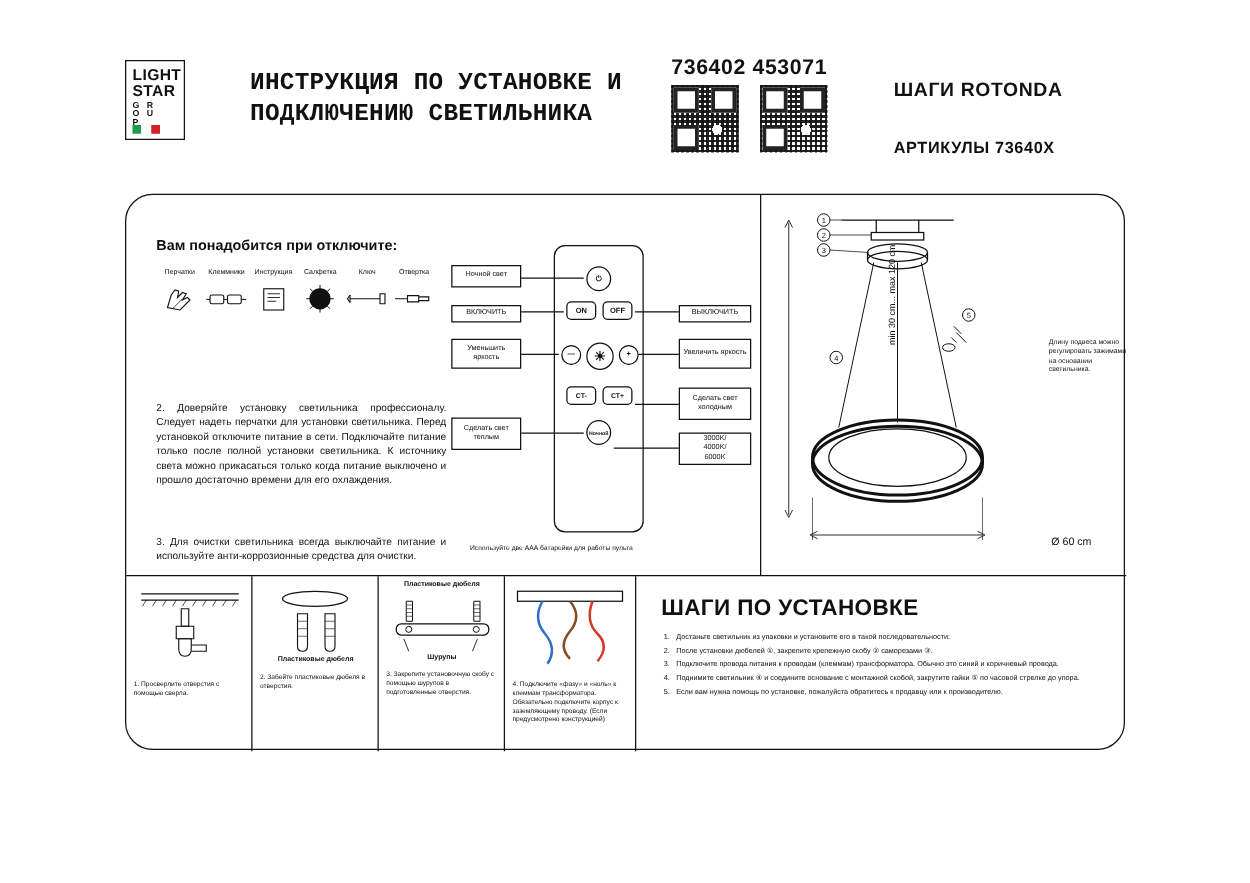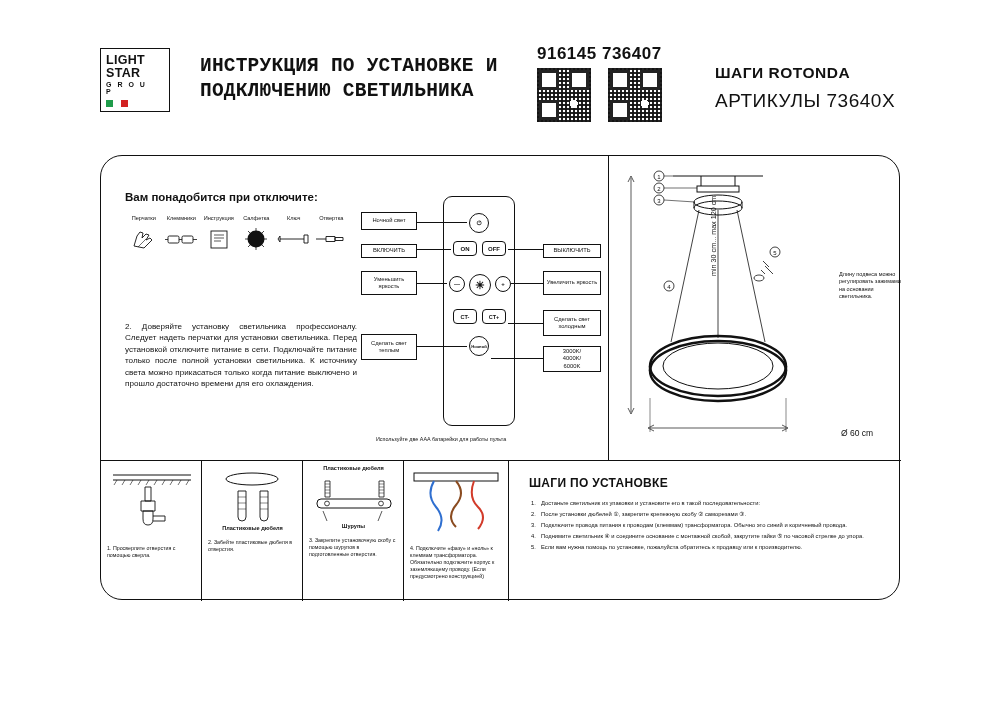--- a/index.html
+++ b/index.html
@@ -26,21 +26,21 @@
     position: absolute;
     left: 100px;
     top: 44px;
     width: 800px;
     height: 78px;
   }
   .logo-box {
     position: absolute;
     left: 0;
     top: 4px;
-    width: 70px;
+    width: 48px;
     height: 64px;
     border: 1px solid #111;
     box-sizing: border-box;
     padding: 5px 20px 0 5px;
   }
   .logo-line {
     font-family: "Liberation Sans", sans-serif;
     font-weight: bold;
     font-size: 12.5px;
     line-height: 12.5px;
@@ -133,23 +133,23 @@
     left: 615px;
     top: 20px;
     font-weight: bold;
     font-size: 15.5px;
     letter-spacing: 0.5px;
     color: #111;
   }
   .articles {
     position: absolute;
     left: 615px;
-    top: 46px;
-    font-weight: normal;
-    font-size: 19px;
+    top: 66px;
+    font-weight: bold;
+    font-size: 13px;
     letter-spacing: 0.5px;
     color: #111;
   }
 
   
   .panel {
     position: absolute;
     left: 100px;
     top: 155px;
     width: 800px;
@@ -368,21 +368,21 @@
 
   
   .install {
     position: absolute;
     left: 428px;
     top: 320px;
     width: 350px;
   }
   .install h3 {
     margin: 0 0 10px 0;
-    font-size: 12px;
+    font-size: 18px;
     font-weight: bold;
     letter-spacing: 0.3px;
     color: #111;
   }
   .install ol {
     margin: 0;
     padding: 0 0 0 12px;
     list-style: none;
     counter-reset: st;
   }
@@ -432,21 +432,21 @@
           <i class="flag-w"></i>
           <i class="flag-r"></i>
       </div>
     </div>
 
     <div class="title-block">
       <div class="t1">ИНСТРУКЦИЯ ПО УСТАНОВКЕ И</div>
       <div class="t2">ПОДКЛЮЧЕНИЮ СВЕТИЛЬНИКА</div>
     </div>
 
-    <div class="codes">916145  736407</div>
+    <div class="codes">736402  453071</div>
 
     <div class="qr q1">
       <span class="corner tl"></span>
         <span class="corner tr"></span>
         <span class="corner bl"></span>
     </div>
     <div class="qr q2">
       <span class="corner tl"></span>
         <span class="corner tr"></span>
         <span class="corner bl"></span>
@@ -516,20 +516,21 @@
         <div class="cap">Отвертка</div>
         <div class="ico">
           <svg width="34" height="16" viewBox="0 0 34 16">
             <path d="M2 8 h10 M12 5.5 h9 v5 h-9 z M21 6.5 h8 v3 h-8 z" fill="none" stroke="#111" stroke-width="0.9"></path>
           </svg>
         </div>
       </div>
     </div>
 
     <div class="body-text p2">2. Доверяйте установку светильника профессионалу. Следует надеть перчатки для установки светильника. Перед установкой отключите питание в сети. Подключайте питание только после полной установки светильника. К источнику света можно прикасаться только когда питание выключено и прошло достаточно времени для его охлаждения.</div>
+    <div class="body-text p3">3. Для очистки светильника всегда выключайте питание и используйте анти-коррозионные средства для очистки.</div>
 
     <div class="remote-area">
 
       <div class="remote"></div>
 
       <div class="rbtn round" style="left:108px; top:27px; width:20px; height:20px;">⏻</div>
       <div class="rbtn" style="left:92px; top:55px; width:24px; height:15px;">ON</div>
       <div class="rbtn" style="left:121px; top:55px; width:24px; height:15px;">OFF</div>
 
       <div class="rbtn round" style="left:108px; top:88px; width:22px; height:22px; font-size:11px;">☀</div>

